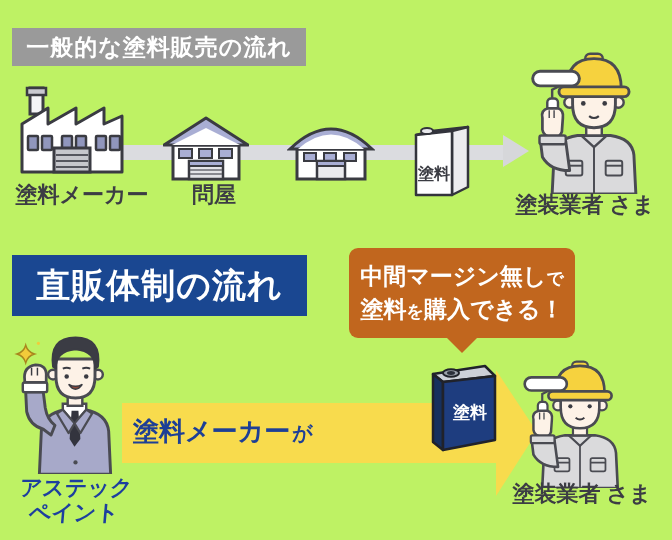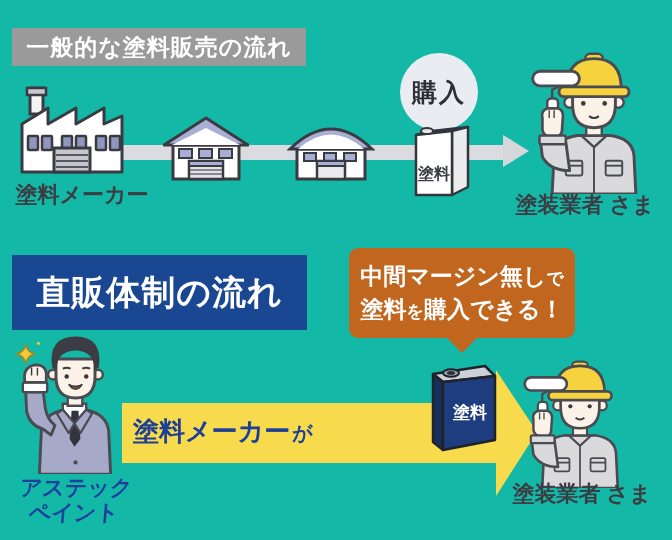--- a/index.html
+++ b/index.html
@@ -1,23 +1,23 @@
 <!DOCTYPE html>
 <html><head>
 <meta charset="utf-8">
 <style>
   html,body{margin:0;padding:0;background:#fff;}
-  .stage{position:relative;width:672px;height:540px;background:#14b8a6;overflow:hidden;
+  .stage{position:relative;width:672px;height:540px;background:#bef264;overflow:hidden;
          font-family:"Liberation Sans","DejaVu Sans",sans-serif;}
   .abs{position:absolute;}
 
   
   .hdr{display:flex;align-items:center;justify-content:center;font-weight:bold;color:#fff;letter-spacing:1px;}
   #hdr-general{left:12px;top:28px;width:294px;height:38px;background:#9a9a9a;font-size:23px;}
-  #hdr-direct{left:12px;top:255px;width:295px;height:75px;background:#1a4791;font-size:34px;}
+  #hdr-direct{left:12px;top:255px;width:295px;height:61px;background:#1a4791;font-size:34px;}
 
   
   #gray-line{left:55px;top:145px;width:448px;height:15px;background:#dbdce0;}
   #gray-arrowhead{left:503px;top:135px;width:0;height:0;
       border-top:16px solid transparent;border-bottom:16px solid transparent;border-left:26px solid #d6d7da;}
 
   
   #purchase-circle{left:400px;top:53px;width:78px;height:78px;border-radius:50%;background:#e9edf2;
       display:flex;align-items:center;justify-content:center;font-size:25px;font-weight:bold;color:#2e2f36;letter-spacing:2px;}
 
@@ -166,37 +166,35 @@
     <path d="M11 34 Q44 5 77 34 Z" fill="#fff"></path>
     <g fill="#a9aed4" stroke="#3a3b42" stroke-width="2">
       <rect x="17" y="38" width="12" height="8"></rect>
         <rect x="37" y="38" width="12" height="8"></rect>
         <rect x="57" y="38" width="12" height="8"></rect>
     </g>
     <rect x="30" y="46" width="28" height="18" fill="#ebebee" stroke="#3a3b42" stroke-width="2.5"></rect>
     <rect x="30" y="46" width="28" height="5" fill="#a9aed4" stroke="#3a3b42" stroke-width="2"></rect>
   </svg>
 
-  <div class="abs z1" id="purchase-circle">
-    <span>購入</span>
-  </div>
 
   <svg class="abs z2" style="left:412px;top:115px" width="60" height="84" viewBox="0 0 60 84">
     <polygon points="4,20 40,16 56,12 20,16" fill="#f2f2f5" stroke="#33343c" stroke-width="2.5" stroke-linejoin="round"></polygon>
     <polygon points="40,16 56,12 56,72 40,80" fill="#ececef" stroke="#33343c" stroke-width="2.5" stroke-linejoin="round"></polygon>
     <polygon points="4,20 40,16 40,80 4,80" fill="#ffffff" stroke="#33343c" stroke-width="2.5" stroke-linejoin="round"></polygon>
     <ellipse cx="15" cy="16" rx="6" ry="3" fill="#e8e8ec" stroke="#33343c" stroke-width="2"></ellipse>
     <text x="22" y="64" text-anchor="middle" font-size="16" font-weight="bold" fill="#3a3b42">塗料</text>
   </svg>
 
   <svg class="abs z1" style="left:521px;top:42px" width="146" height="152" viewBox="0 0 150 156">
     <use href="#sym-worker"></use>
   </svg>
 
   <div class="abs node-label z2" id="lbl-maker">塗料メーカー</div>
+  <div class="abs node-label z2" id="lbl-wholesaler">問屋</div>
   <div class="abs node-label z2" id="lbl-contractor-top">塗装業者 さま</div>
 
   <div class="abs hdr" id="hdr-direct">
     <span>直販体制の流れ</span>
   </div>
 
   <svg class="abs z0" style="left:122px;top:368px" width="418" height="130" viewBox="0 0 418 130">
     <polygon points="0,35 374,35 374,2 415,64 374,128 374,95 0,95" fill="#f8db4d"></polygon>
   </svg>
 

